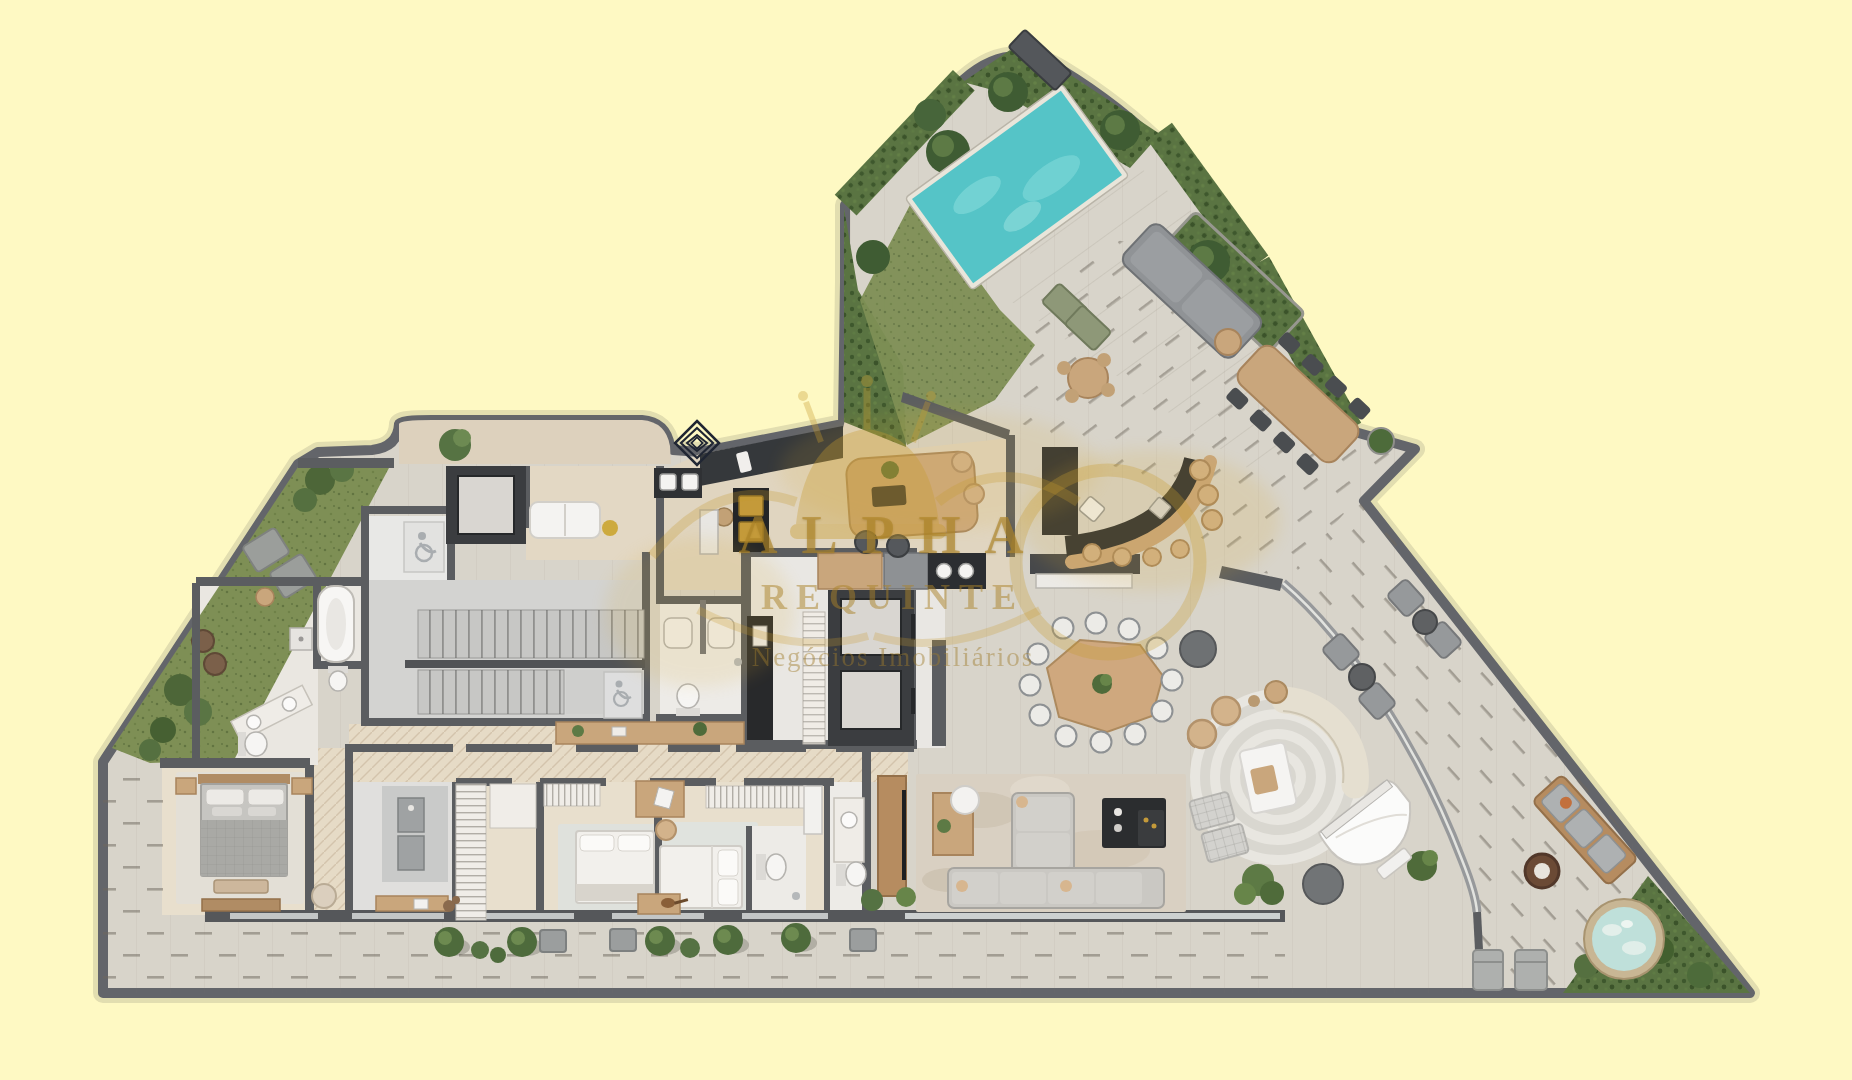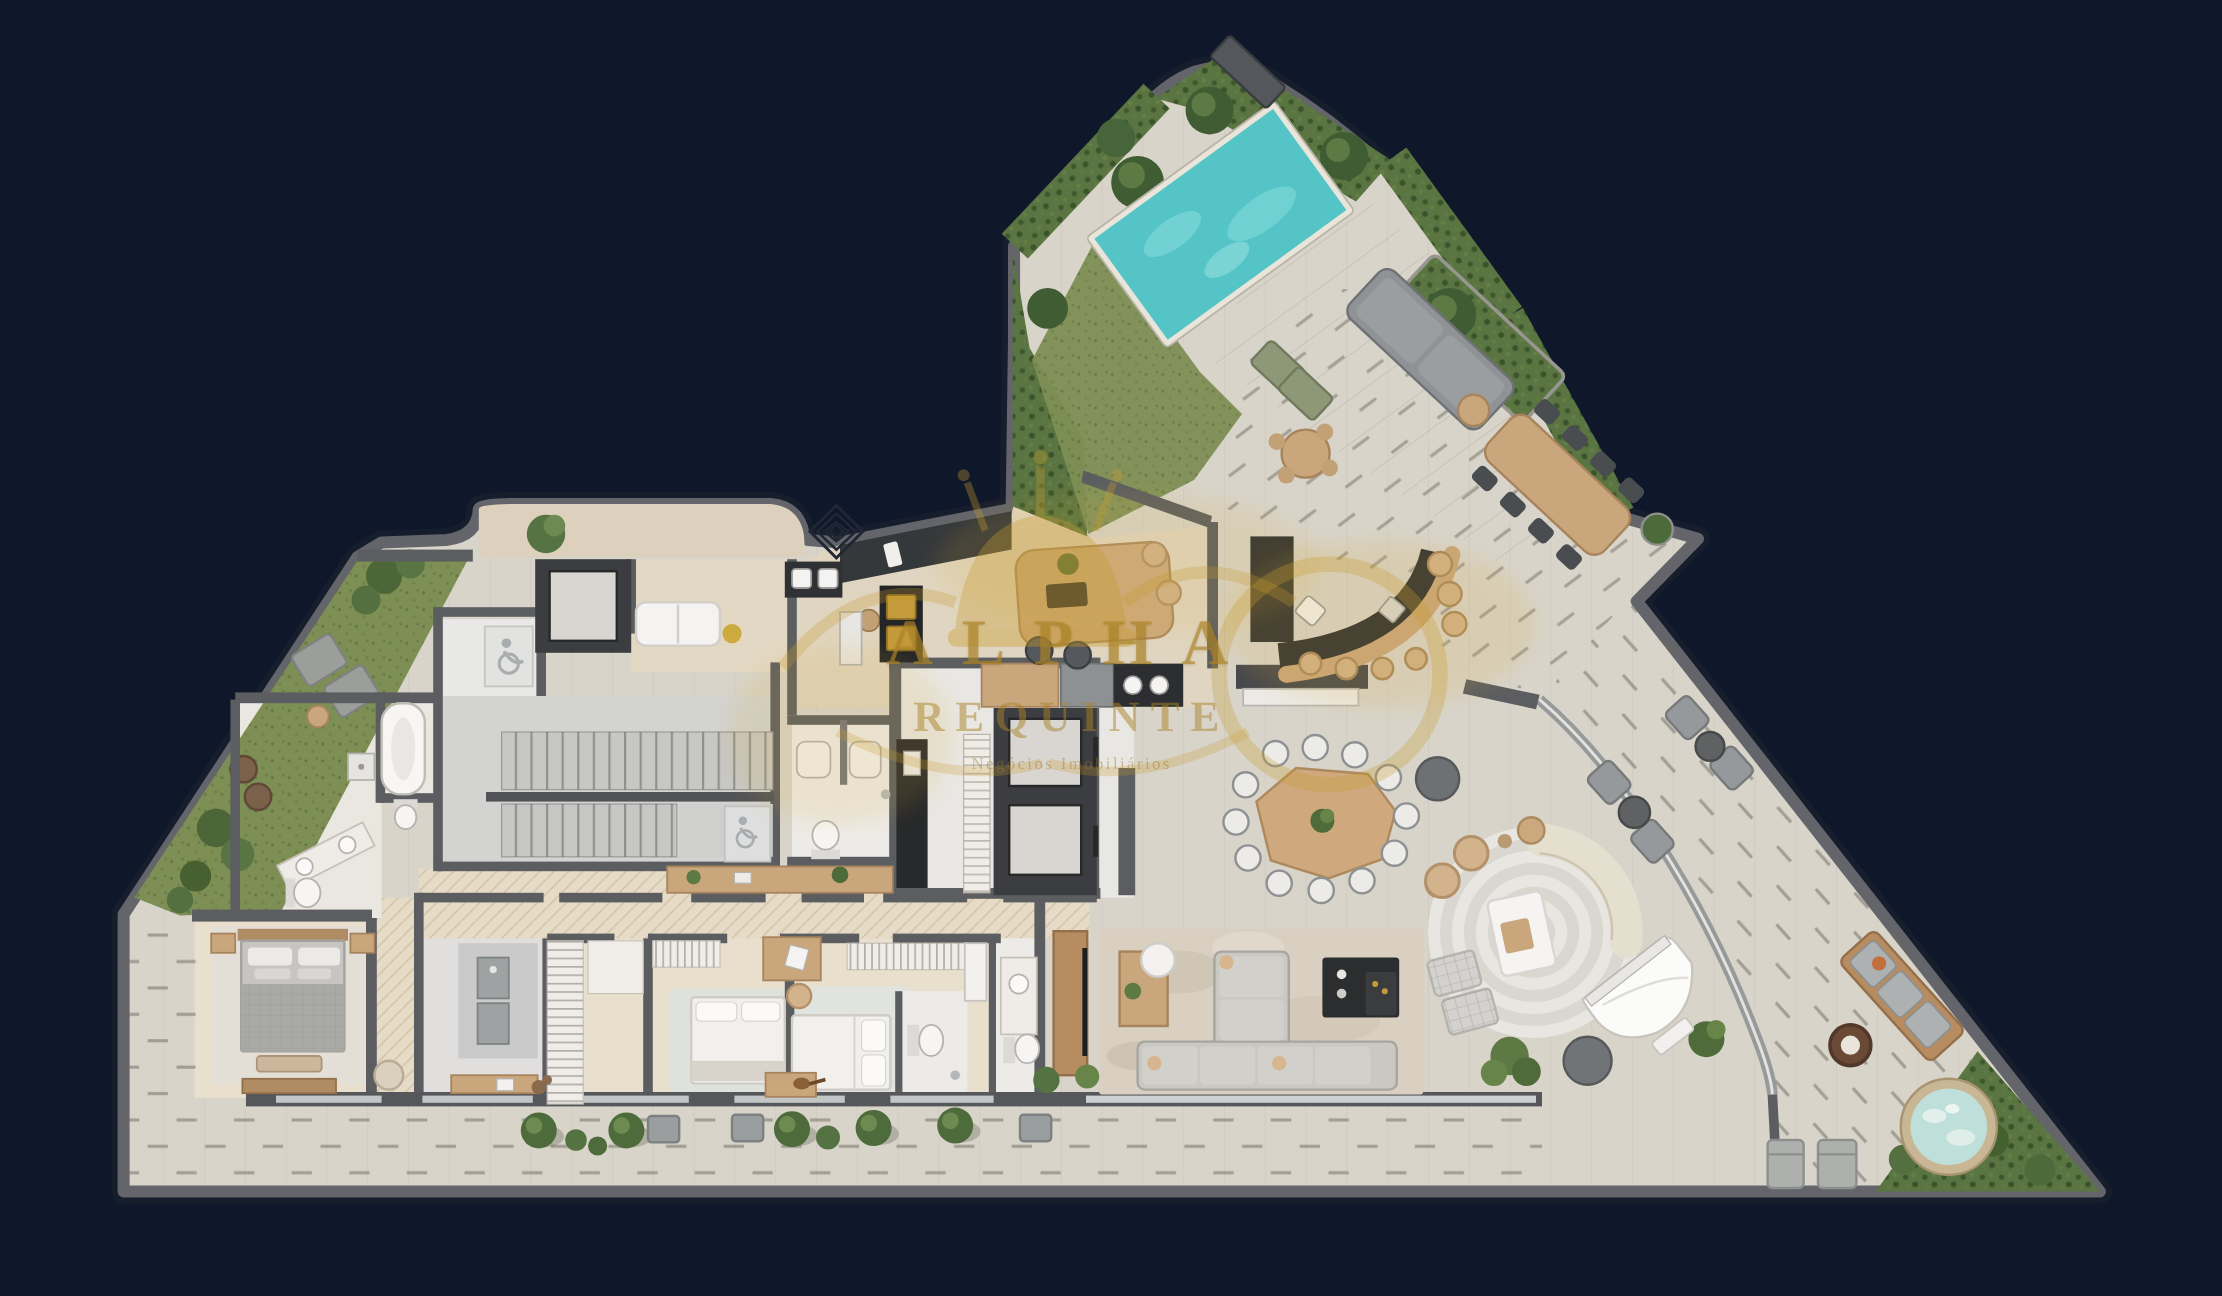--- a/index.html
+++ b/index.html
@@ -1,24 +1,24 @@
 <!DOCTYPE html>
 <html><head>
 <meta charset="utf-8">
 <style>
   html,body{margin:0;padding:0;background:#ffffff;}
-  #canvas{position:relative;width:1852px;height:1080px;background:#0f172a;overflow:hidden;
+  #canvas{position:relative;width:1852px;height:1080px;background:#fef9c3;overflow:hidden;
           font-family:"Liberation Sans",sans-serif;}
   #plan-svg{position:absolute;left:0;top:0;}
   .wm{position:absolute;left:638px;top:504px;width:510px;text-align:center;pointer-events:none;
       font-family:"Liberation Serif",serif;}
   .wm-brand{font-size:54px;font-weight:bold;letter-spacing:24px;color:rgba(176,134,40,0.62);
             text-shadow:0 1px 2px rgba(120,90,20,0.25);}
   .wm-sub{font-size:36px;letter-spacing:9px;color:rgba(170,130,40,0.50);margin-top:10px;font-weight:bold;}
-  .wm-tag{font-size:14px;letter-spacing:2px;color:rgba(160,125,45,0.45);margin-top:12px;}
+  .wm-tag{font-size:27px;letter-spacing:2px;color:rgba(160,125,45,0.45);margin-top:24px;}
 </style>
 </head>
 <body>
 
 <div id="canvas">
   <svg id="plan-svg" width="1852" height="1080" viewBox="0 0 1852 1080" xmlns="http://www.w3.org/2000/svg">
     <defs>
       <pattern id="pat-plank" width="34" height="34" patternUnits="userSpaceOnUse">
         <path d="M0,0 V34" stroke="rgba(120,112,98,0.18)" stroke-width="1.2"></path>
       </pattern>

